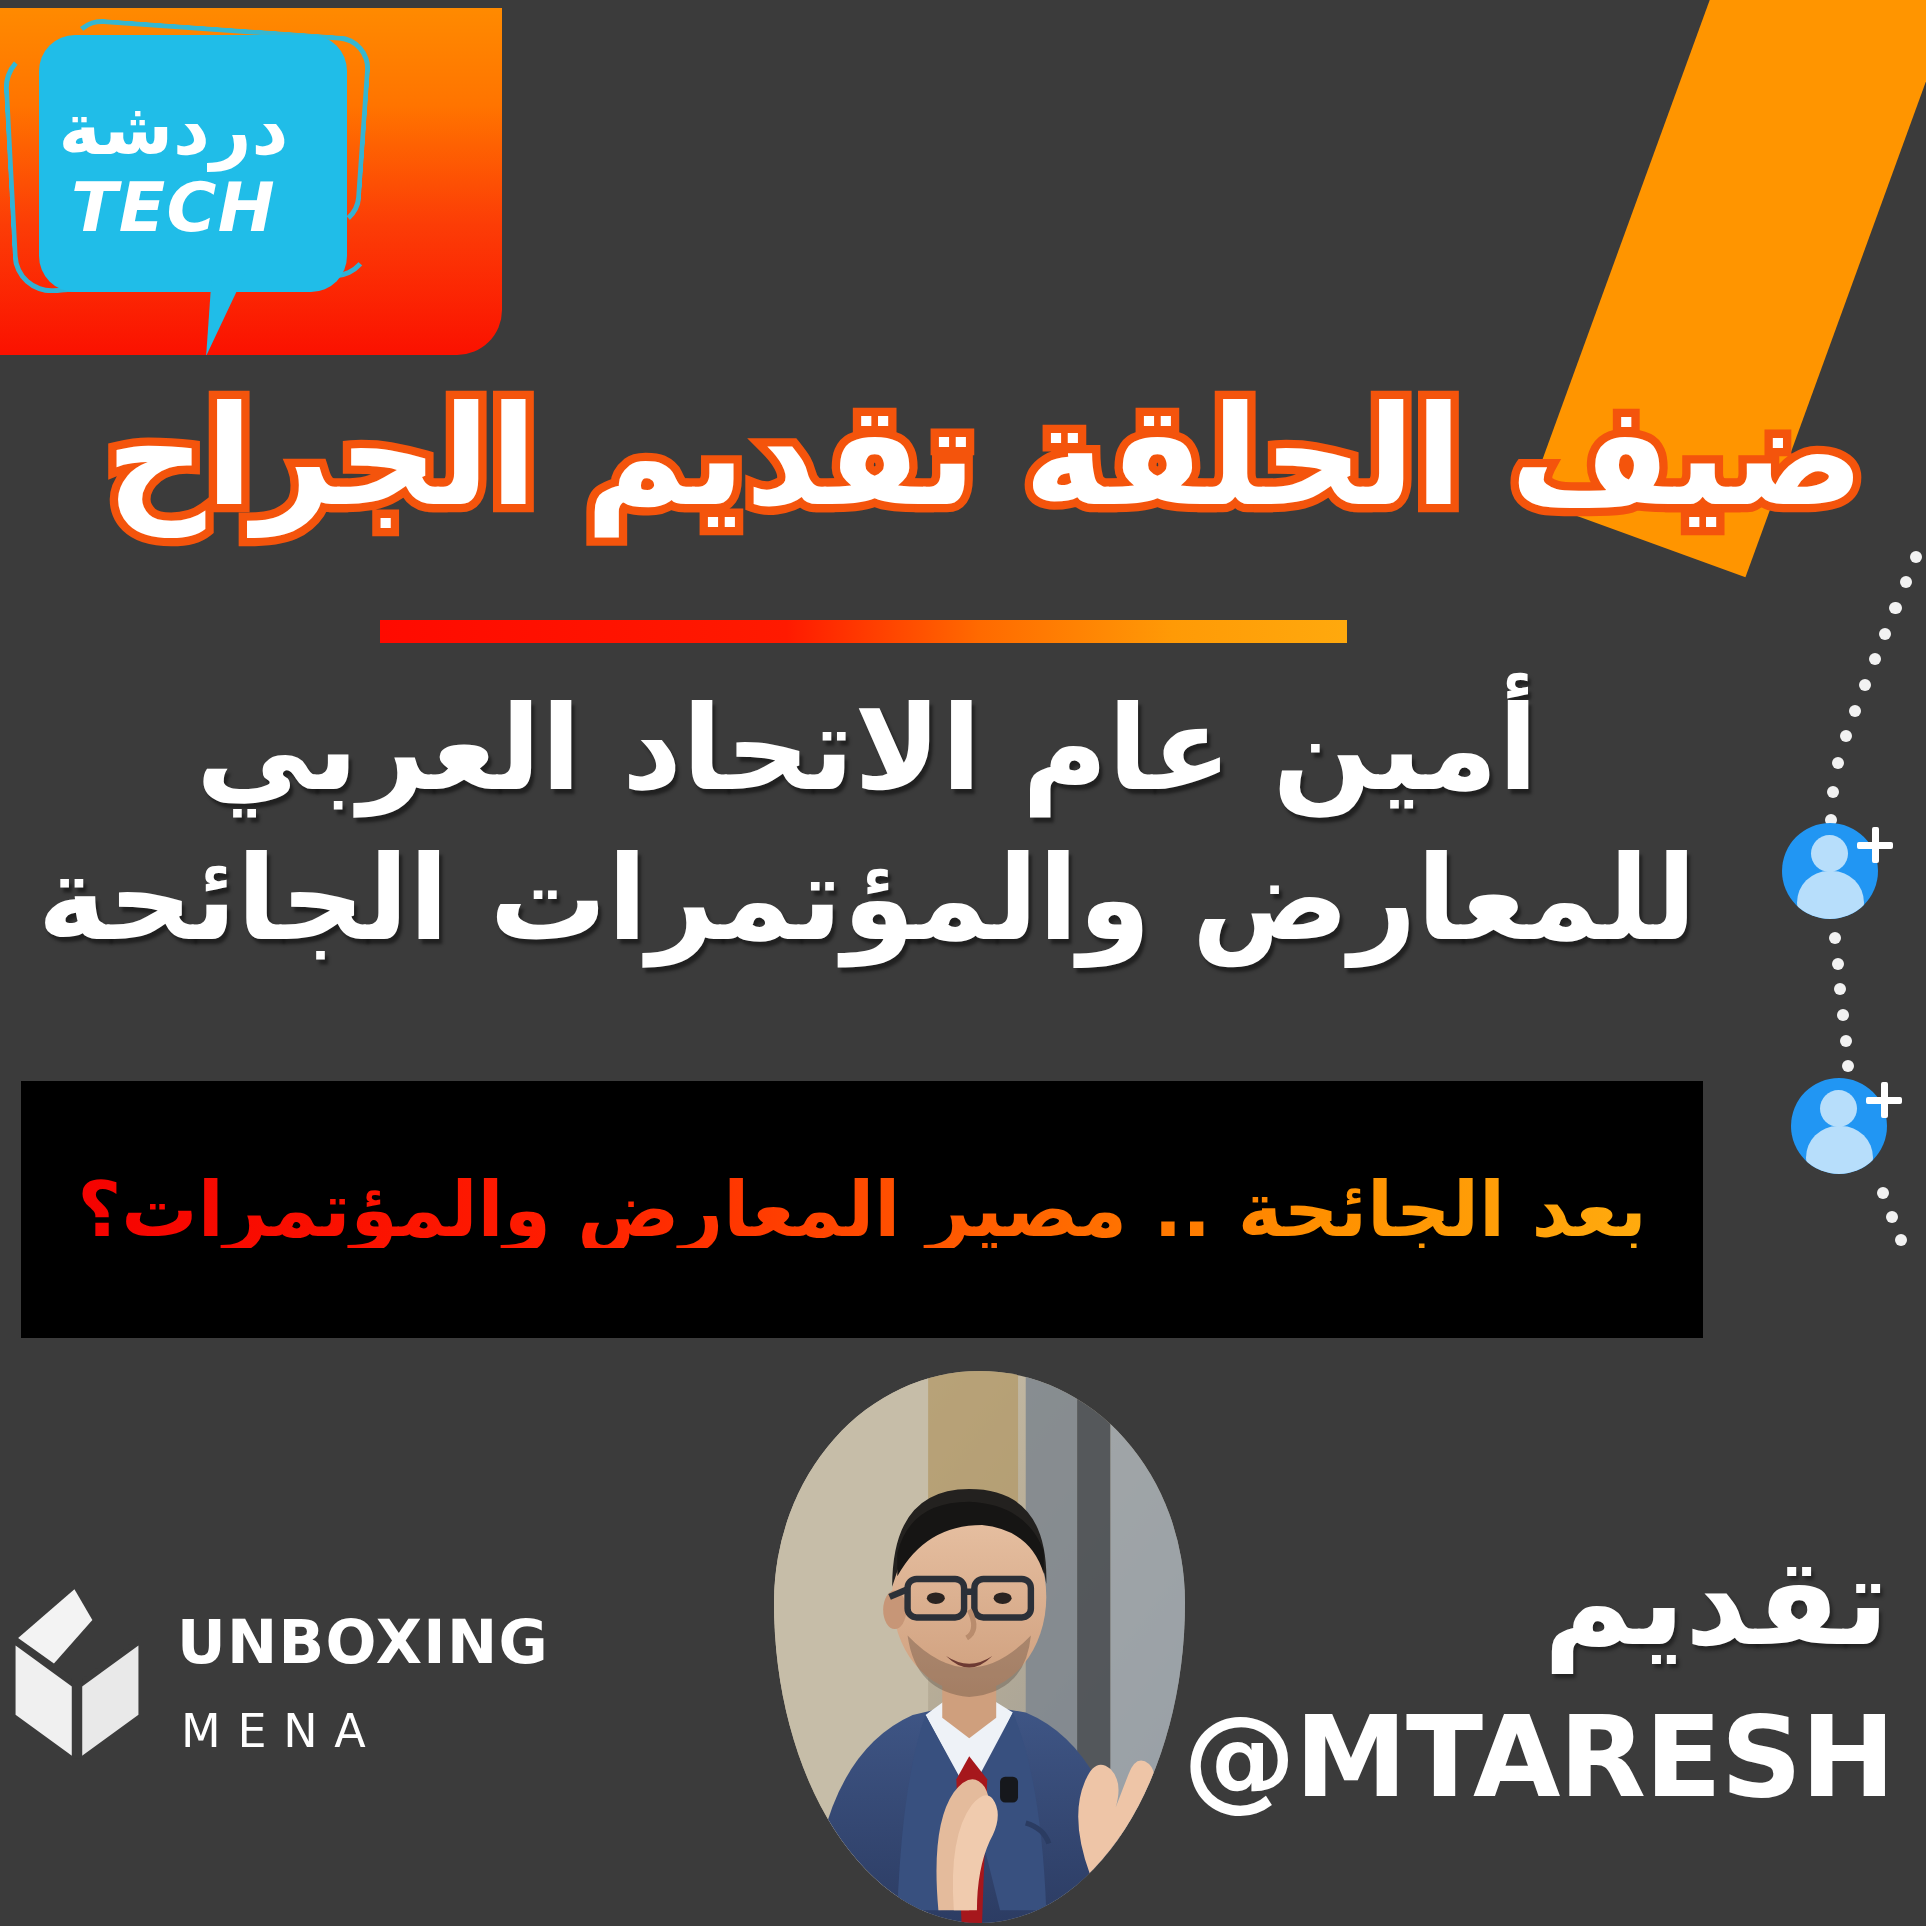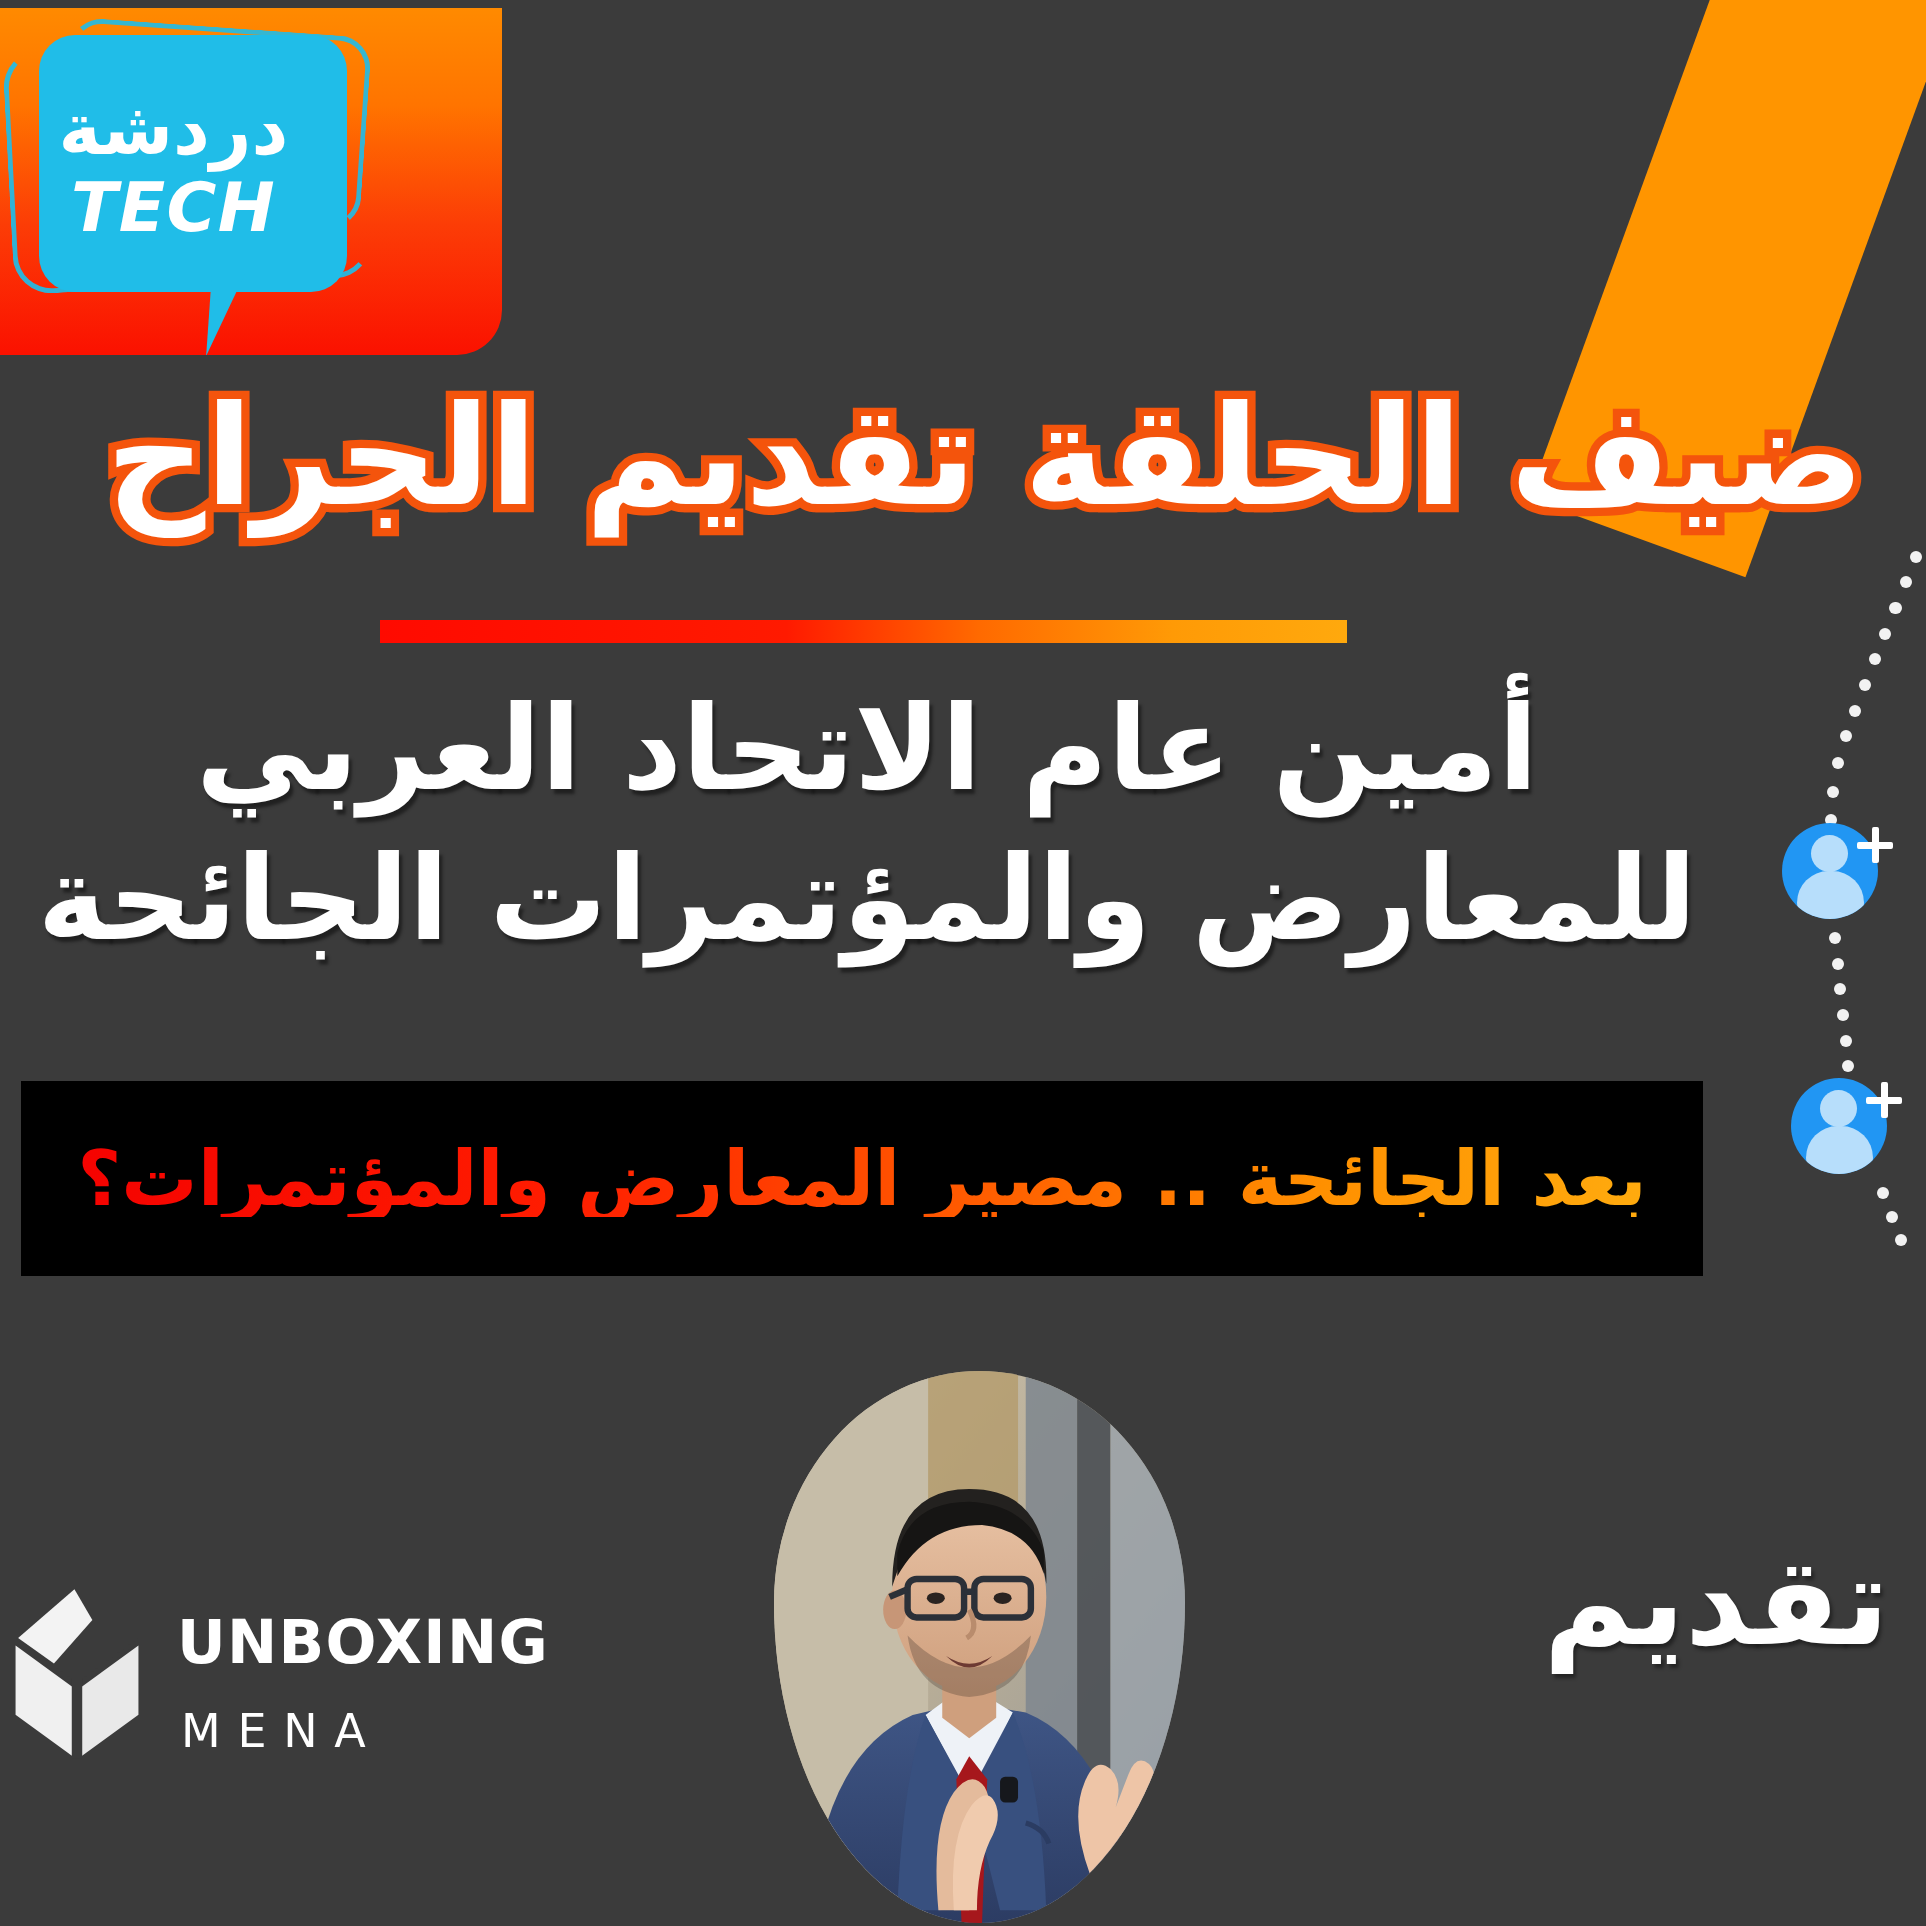--- a/index.html
+++ b/index.html
@@ -135,21 +135,21 @@
     white-space:nowrap;
   }
   .subtitle .l2{ display:block; }
 
   
   .banner{
     position:absolute;
     left:21px;
     top:1081px;
     width:1682px;
-    height:195px;
+    height:257px;
     background:#000000;
     display:flex;
     align-items:center;
     justify-content:center;
   }
   .banner-text{
     direction:rtl;
     font-size:76px;
     font-weight:700;
     line-height:1;
@@ -385,15 +385,16 @@
       <polygon points="54,78 54,132 98,100 98,46" fill="#e9e9e9"></polygon>
       <polygon points="2,44 46,76 46,72 2,40" fill="#3b3b3b"></polygon>
       <polygon points="98,44 54,76 54,72 98,40" fill="#3b3b3b"></polygon>
       <rect x="46" y="72" width="8" height="62" fill="#3b3b3b"></rect>
     </svg>
     <div class="um-title">UNBOXING</div>
     <div class="um-sub">MENA</div>
   </div>
 
   <div class="credit-ar">تقديم</div>
+  <div class="credit-handle">@MTARESH</div>
 
 </div>
 
 
 </body></html>

